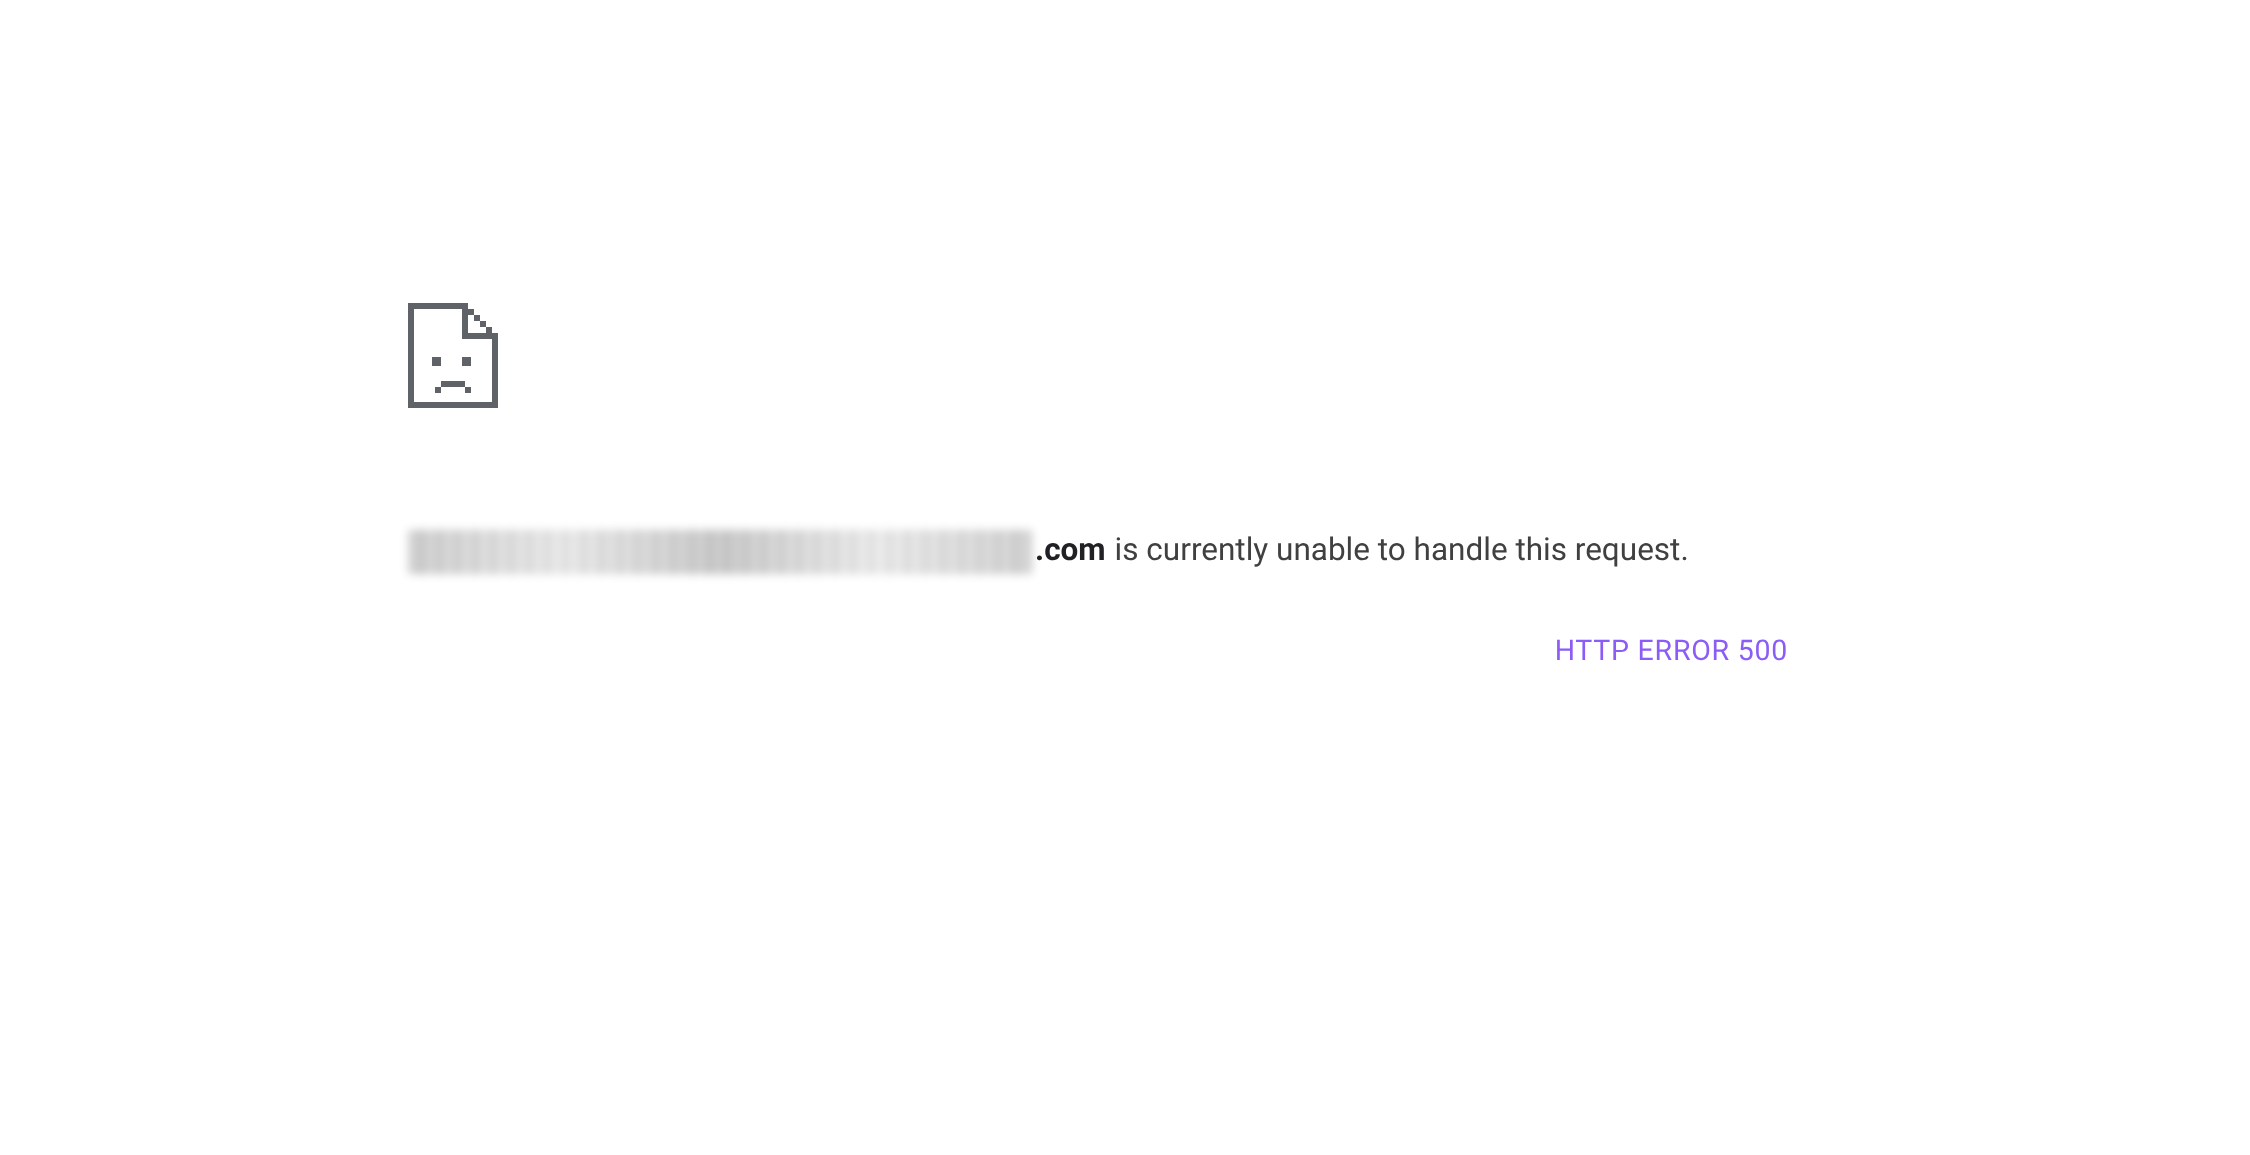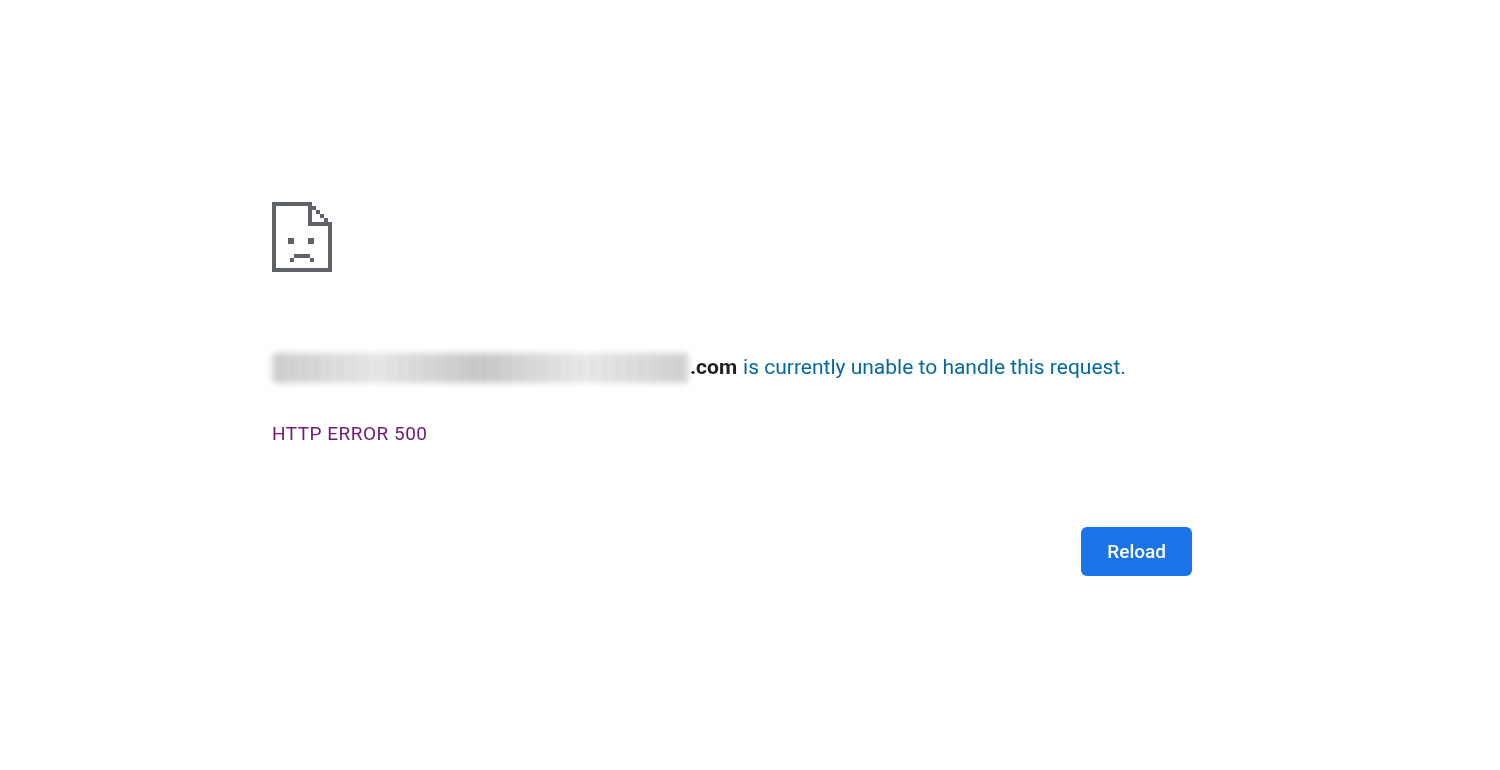--- a/index.html
+++ b/index.html
@@ -56,28 +56,29 @@
       border-radius: 2px;
       margin-right: 2px;
       vertical-align: middle;
     }
     .domain-suffix {
       font-weight: 700;
       color: #202124;
       margin-right: 6px;
     }
     .rest-text {
-      color: #0369a1;
+      color: #404040;
       text-align: right;
     }
     .error-code {
       font-size: 19px;
-      color: #701a75;
+      color: #8b5cf6;
       letter-spacing: 0.5px;
       margin-bottom: 82px;
+      text-align: right;
     }
     .actions {
       display: flex;
       justify-content: flex-end;
       width: 920px;
     }
     .reload-btn {
       background: #1a73e8;
       color: #ffffff;
       border: none;
@@ -126,17 +127,14 @@
 
 
   <div class="message-line">
     <span class="redacted"></span>
     <span class="domain-suffix">.com</span>
     <span class="rest-text"> is currently unable to handle this request.</span>
   </div>
 
   <div class="error-code">HTTP ERROR 500</div>
 
-  <div class="actions">
-    <button class="reload-btn">Reload</button>
-  </div>
 
 </div>
 
 </body></html>

